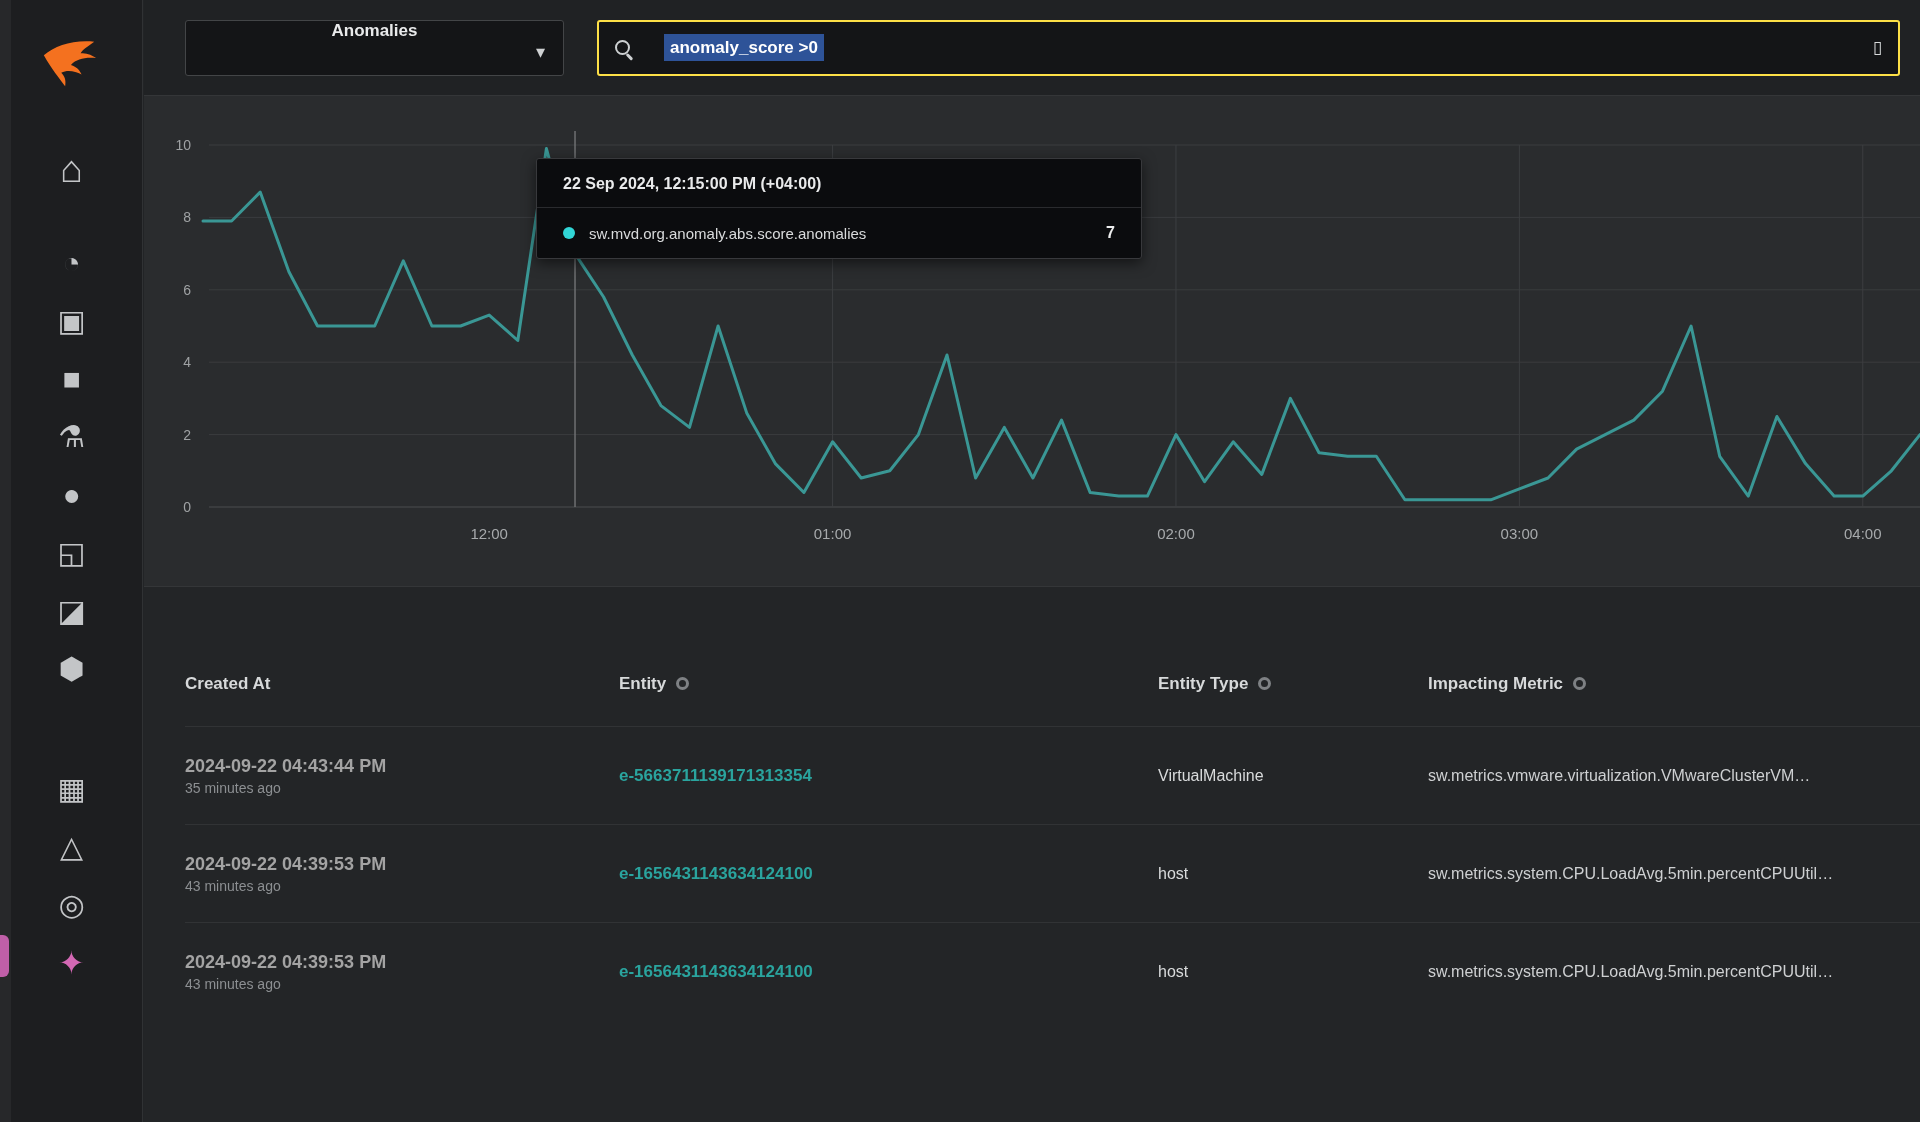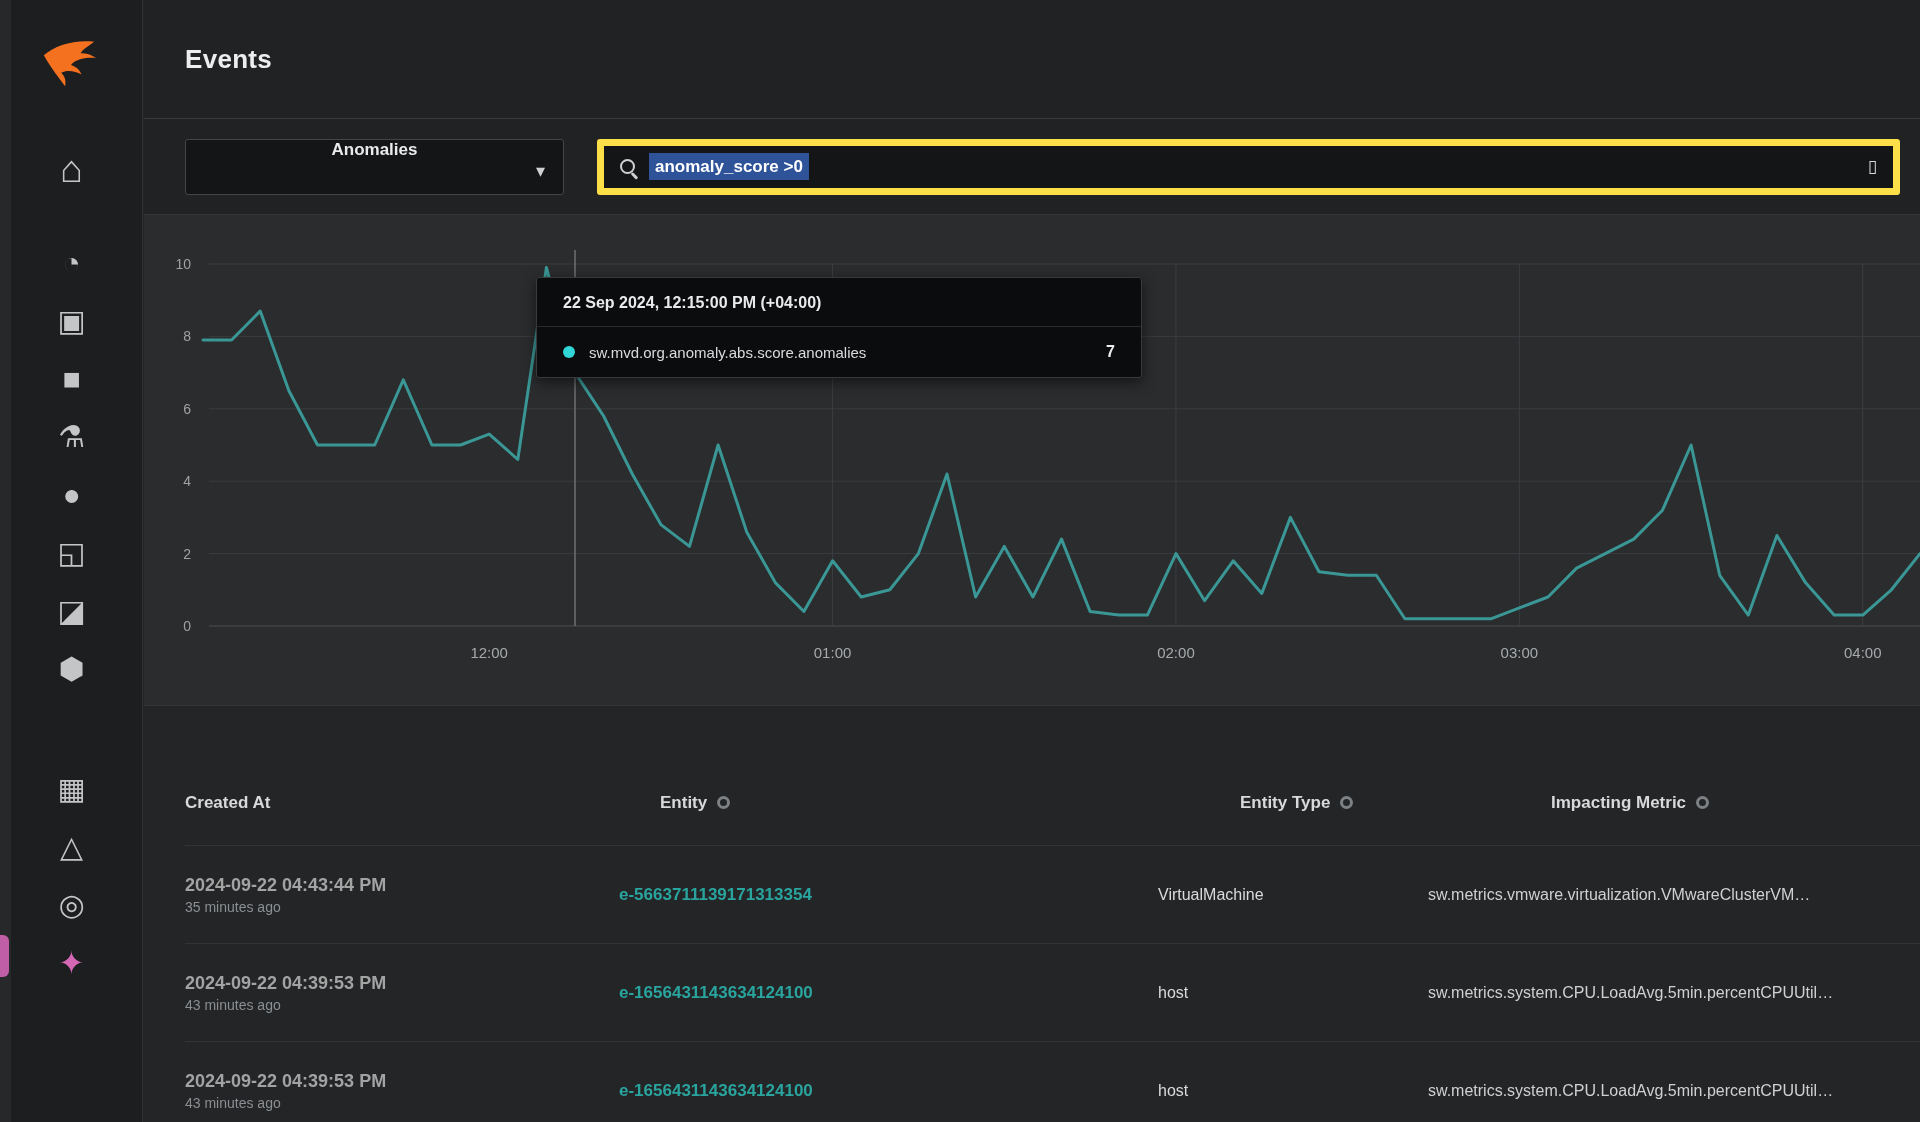--- a/index.html
+++ b/index.html
@@ -26,22 +26,22 @@
   .topbar { height:119px; display:flex; align-items:center; padding-left:41px;
     border-bottom:1px solid #3a3b3d; background:#202224; }
   .page-title { font-size:26px; font-weight:bold; color:#ededee; letter-spacing:.3px; }
 
   .filterbar { height:95px; display:flex; align-items:center; padding:0 20px 0 41px; gap:33px;
     background:#202224; }
   .dropdown { width:379px; height:56px; background:#141517; border:1px solid #434547;
     border-radius:3px; display:flex; align-items:center; padding:0 18px; cursor:pointer;flex-direction:column; }
   .dropdown .val { font-size:17px; font-weight:bold; color:#e9eaeb; }
   .dropdown .chev { margin-left:auto; color:#cfd1d3; font-size:18px; }
-  .searchbox { flex:1; height:56px; background:#141517; border:7px solid #fde047;
-    border-radius:3px; display:flex; align-items:center; padding:0 16px; cursor:text; }
+  .searchbox { flex:1; height:56px; background:#141517; border:2px solid #fde047;
+    border-radius:3px; display:flex; align-items:center; padding:0 16px; cursor:text;gap:20px; }
   .mag { width:15px; height:15px; border:2.5px solid #cdd0d2; border-radius:50%;
     position:relative; flex:none; }
   .mag::after { content:""; position:absolute; width:2.5px; height:8px; background:#cdd0d2;
     left:11px; top:11px; transform:rotate(-45deg); border-radius:2px; }
   .search-text { margin-left:14px; font-size:17px; font-weight:bold; color:#ffffff; }
   .search-text .sel { background:#2e5398; padding:4px 6px; }
   .searchbox .right-ic { margin-left:auto; color:#d8dadc; font-size:17px; cursor:pointer; }
 
   
   .chart-panel { position:relative; width:1776px; height:492px; background:#2a2c2e;
@@ -52,21 +52,21 @@
   .tooltip .tt-date { padding:16px 26px 14px; font-size:16px; font-weight:bold; color:#e9eaeb;
     border-bottom:1px solid #2a2b2e; }
   .tooltip .tt-row { display:flex; align-items:center; padding:16px 26px; }
   .tooltip .dot { width:12px; height:12px; border-radius:50%; background:#31d6d6; flex:none; }
   .tooltip .tt-name { margin-left:14px; font-size:15px; color:#d9dbdc; }
   .tooltip .tt-val { margin-left:auto; font-size:16px; font-weight:bold; color:#eceded; }
 
   
   .table { margin:54px 0 0 41px; }
   .thead, .trow { display:grid; grid-template-columns:434px 539px 270px 1fr; align-items:center; }
-  .thead { height:85px;gap:41px; }
+  .thead { height:85px; }
   .th { display:flex; align-items:center; font-size:17px; font-weight:bold; color:#d7d9da; cursor:pointer; }
   .donut { width:13px; height:13px; border:3.5px solid #7e8184; border-radius:50%;
     margin-left:10px; display:inline-block; cursor:pointer; }
   .trow { height:98px; border-top:1px solid #313335; cursor:pointer; }
   .cell-time .t1 { font-size:18px; font-weight:bold; color:#a3a3a3; }
   .cell-time .t2 { font-size:14px; color:#8c8f92; margin-top:3px; }
   .entity-link { font-size:17px; font-weight:bold; color:#2aa49e; text-decoration:none; cursor:pointer; }
   .cell-type { font-size:16px; color:#d9dbdc; }
   .cell-metric { font-size:16px; color:#ced0d2; white-space:nowrap; overflow:hidden; }
 </style>
@@ -93,23 +93,20 @@
       <li class="icon ">⬢</li>
       <li class="icon gap-before">▦</li>
       <li class="icon ">△</li>
       <li class="icon ">◎</li>
       <li class="icon pink">✦</li>
     </ul>
 </div>
 
 <div class="main">
 
-  <div class="topbar">
-    <div class="page-title">Events</div>
-  </div>
 
   <div class="filterbar">
     <div class="dropdown">
       <span class="val">Anomalies</span>
       <span class="chev">▾</span>
     </div>
     <div class="searchbox">
       <span class="mag"></span>
       <span class="search-text">
         <span class="sel">anomaly_score &gt;0</span>

